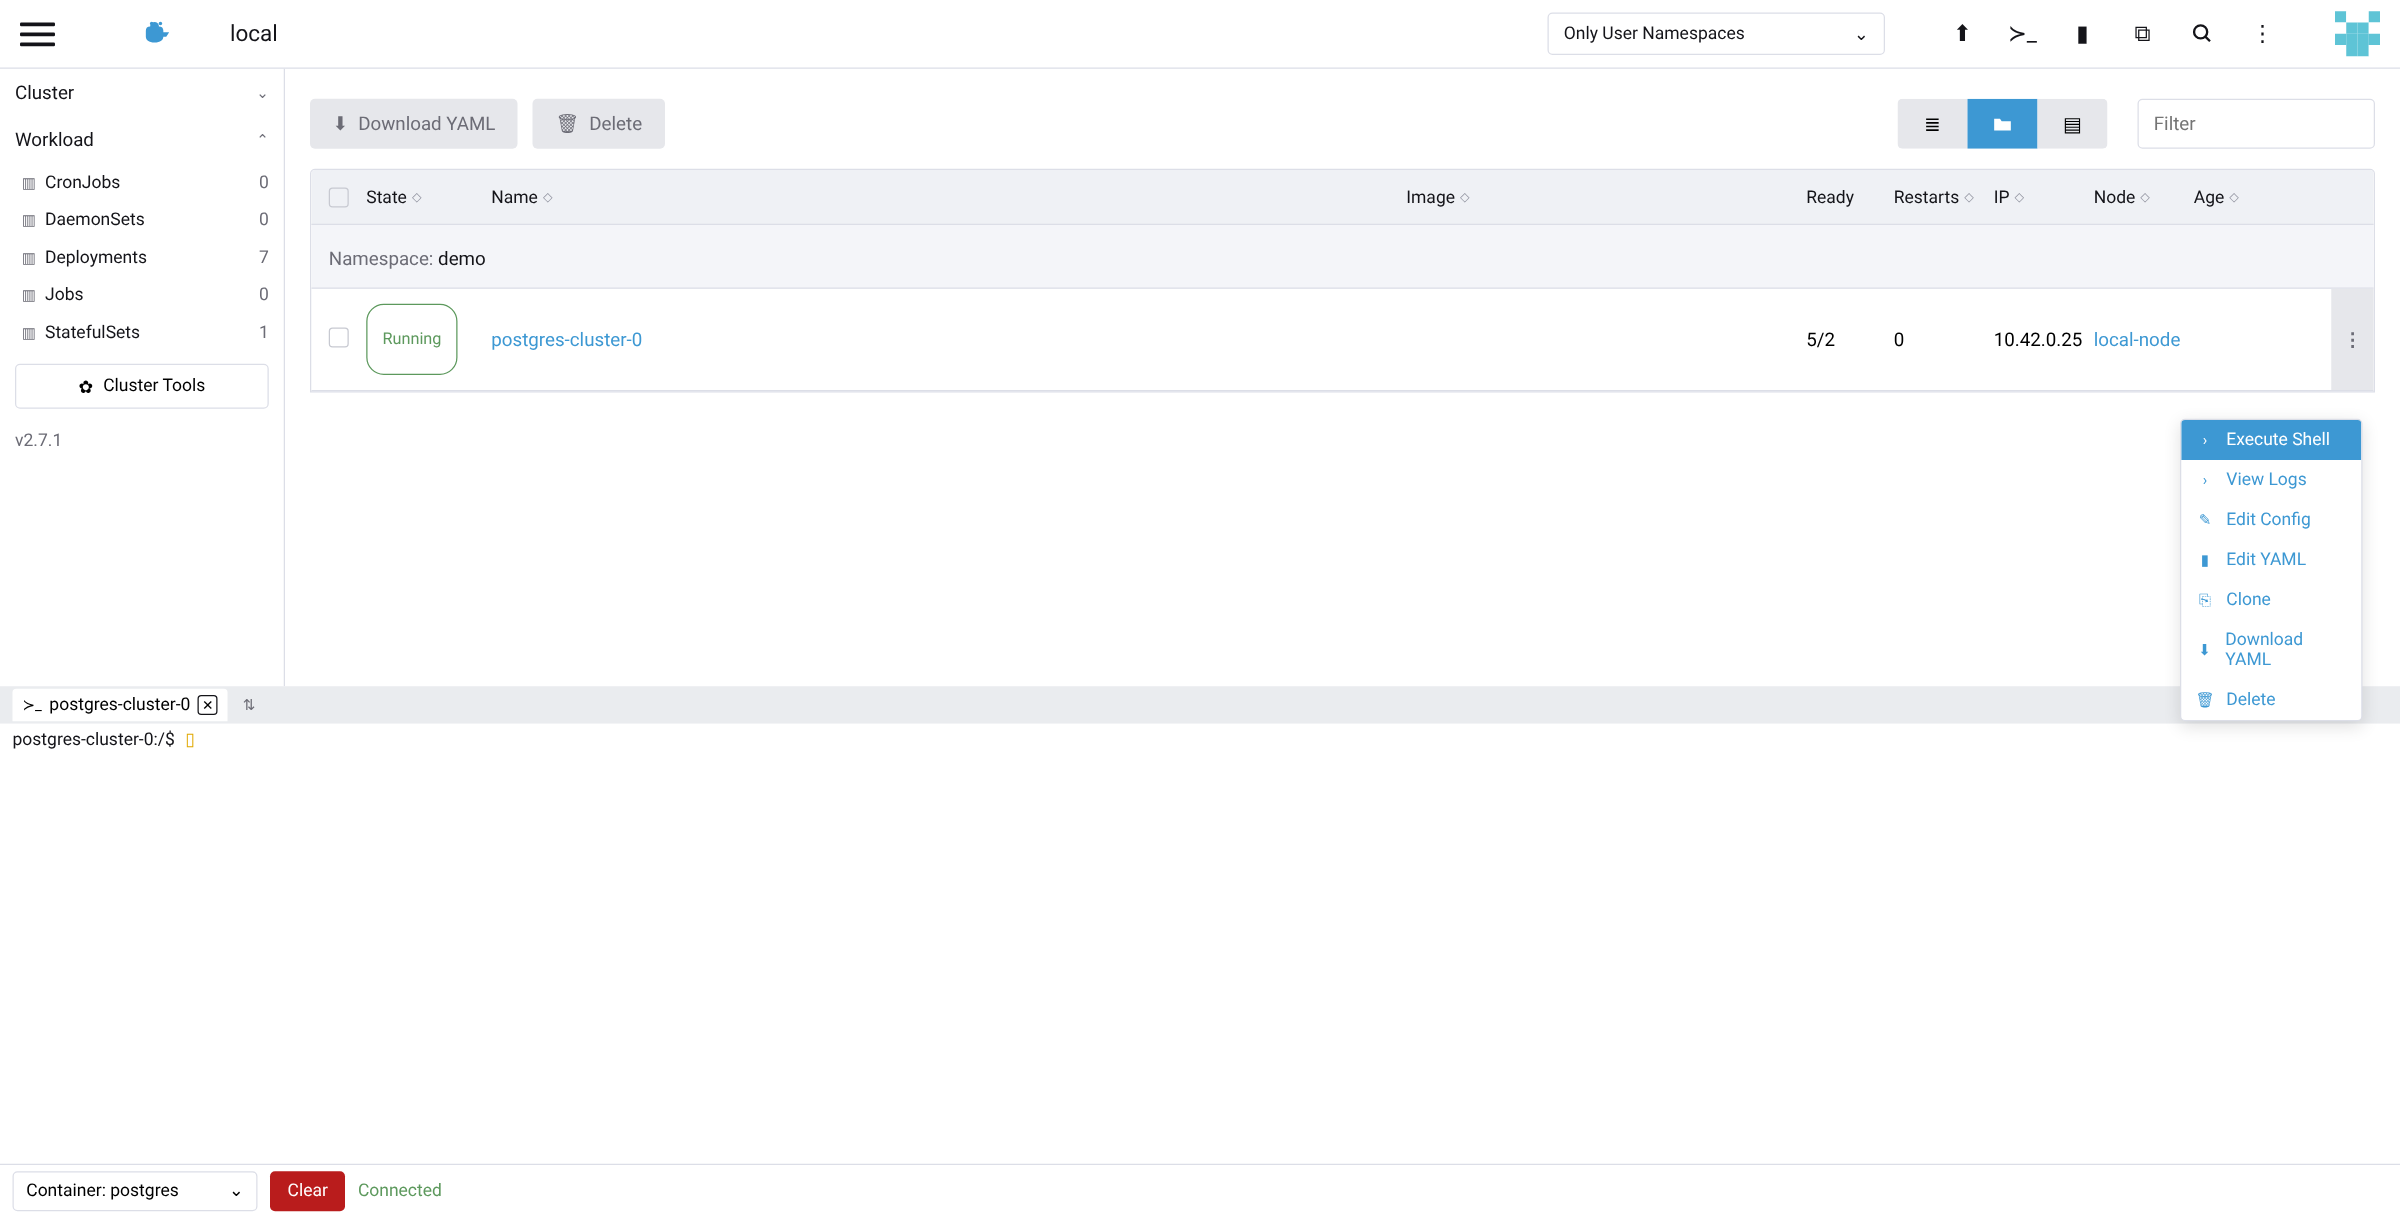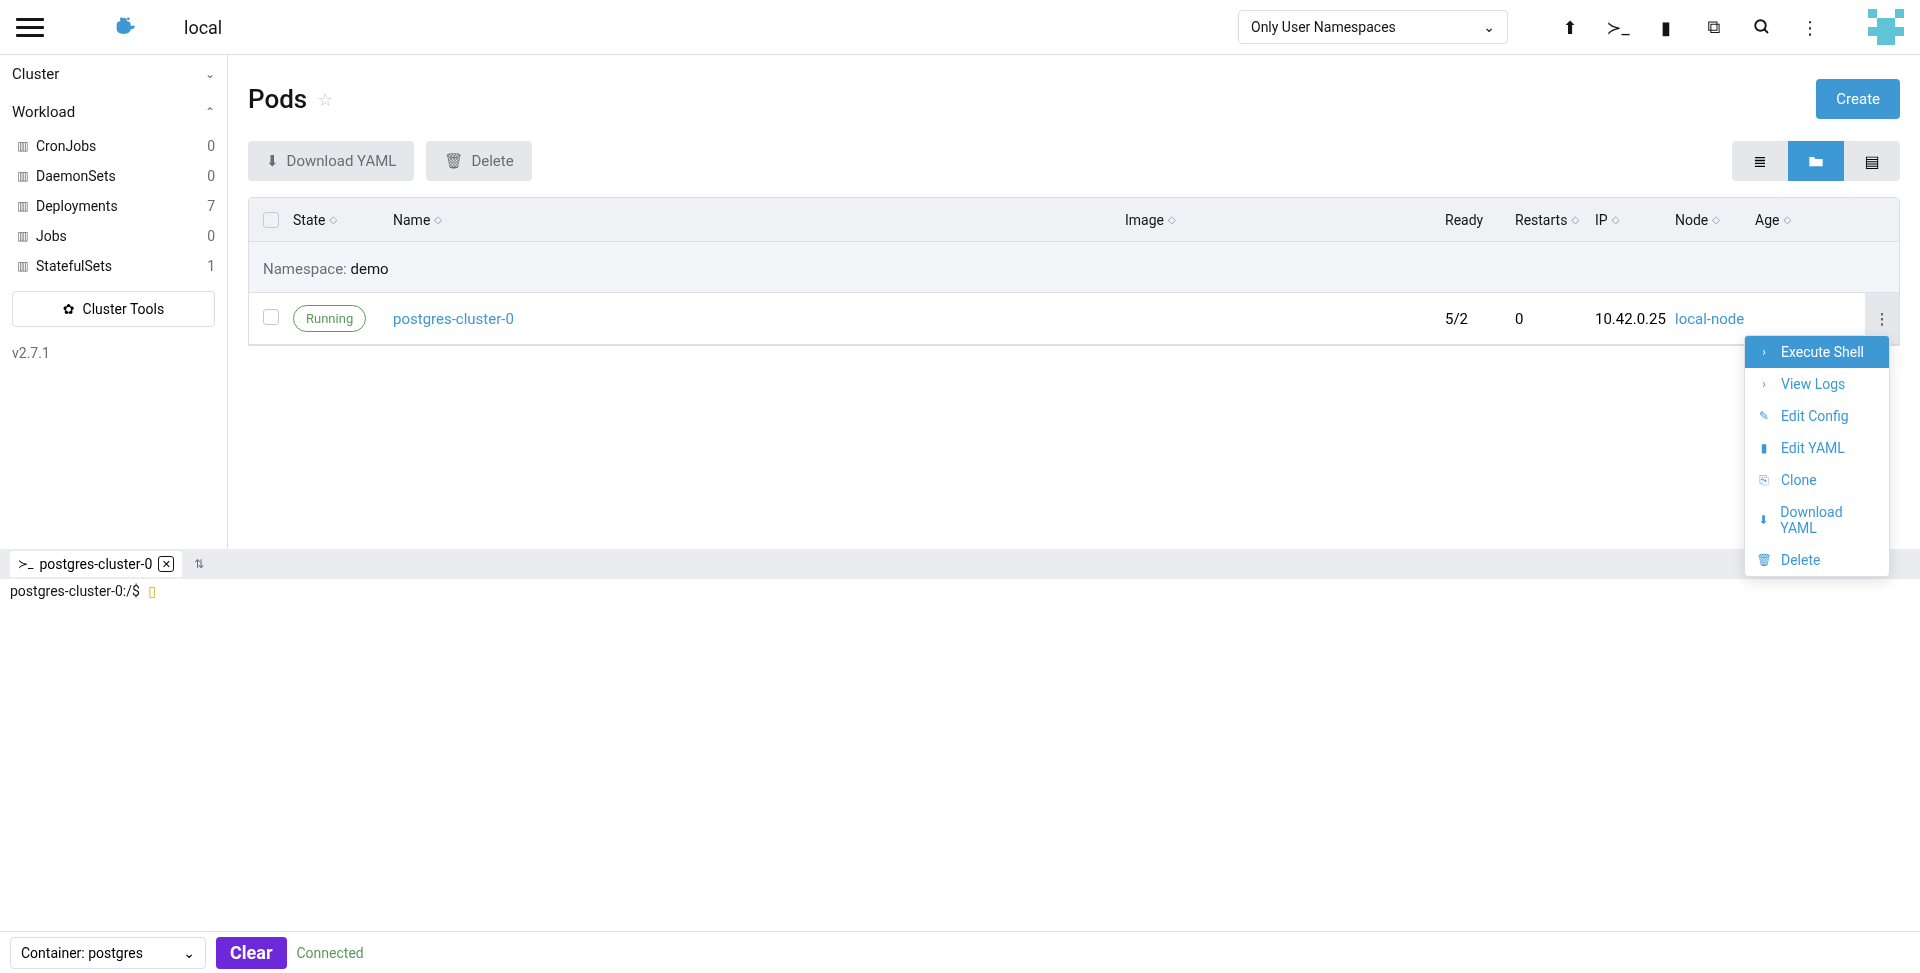--- a/index.html
+++ b/index.html
@@ -66,21 +66,21 @@
 .col-ready { width: 70px; }
 .col-restarts { width: 80px; }
 .col-ip { width: 80px; }
 .col-node { width: 80px; }
 .col-age { width: 130px; }
 
 .ns-row { background: #f4f5f9; padding: 18px 14px 14px 14px; font-size: 15px; color: #6c6c76; border-bottom: 1px solid #dcdee7; }
 .ns-row .name { color: #141419; }
 
 .row { display: flex; align-items: center; padding: 12px 14px; font-size: 15px; border-bottom: 1px solid #dcdee7; position: relative; }
-.status-badge { display: inline-block; padding: 5px 12px; border: 1px solid #5d995d; border-radius: 14px; font-size: 13px; color: #5d995d; }
+.status-badge { display: inline-block; padding: 20px 12px; border: 1px solid #5d995d; border-radius: 14px; font-size: 13px; color: #5d995d; }
 .row .link { color: #3d98d3; cursor: pointer; }
 .row .img-text { font-size: 15px; color: #141419; }
 .row .img-more { font-size: 12px; color: #6c6c76; }
 .row-menu-btn { position: absolute; right: 0; top: 0; bottom: 0; width: 34px; background: #e6e7eb; display: flex; align-items: center; justify-content: center; cursor: pointer; color: #6c6c76; font-weight: bold; }
 
 
 .action-menu { position: absolute; right: 30px; top: 335px; width: 146px; background: #fff; border: 1px solid #dcdee7; border-radius: 4px; box-shadow: 0 4px 14px rgba(0,0,0,.12); z-index: 50; overflow: hidden; }
 .action-menu .item { display: flex; align-items: center; gap: 10px; padding: 8px 12px; font-size: 14px; color: #3d98d3; cursor: pointer; }
 .action-menu .item .ic { width: 14px; display: inline-flex; justify-content: center; font-size: 12px; }
 .action-menu .item.active { background: #3d98d3; color: #fff; }
@@ -90,21 +90,21 @@
 .term-tabs { height: 30px; background: #eaecef; display: flex; align-items: center; padding: 0 10px; gap: 6px; }
 .term-tab { background: #fff; height: 26px; display: flex; align-items: center; gap: 6px; padding: 0 8px; border-radius: 3px 3px 0 0; font-size: 14px; }
 .term-tab .icn { font-size: 12px; }
 .term-tab .close { border: 1px solid #141419; border-radius: 3px; width: 16px; height: 16px; display: flex; align-items: center; justify-content: center; font-size: 11px; cursor: pointer; }
 .term-tabs .updown { margin-left: 6px; font-size: 12px; color: #6c6c76; cursor: pointer; }
 .term-body { flex: 1; background: #fff; padding: 4px 10px; font-family: "Menlo", "Consolas", monospace; font-size: 14px; color: #141419; }
 .term-body .prompt { color: #141419; }
 .term-body .cursor { color: #e0a800; }
 .term-footer { height: 42px; border-top: 1px solid #dcdee7; display: flex; align-items: center; padding: 0 10px; gap: 10px; }
 .container-select { width: 196px; height: 32px; border: 1px solid #dcdee7; border-radius: 4px; display: flex; align-items: center; justify-content: space-between; padding: 0 10px; font-size: 14px; cursor: pointer; }
-.clear-btn { height: 32px; padding: 0 14px; background: #6d28d9; color: #fff; border: none; border-radius: 4px; font-size: 18px; cursor: pointer; font-weight: bold; }
+.clear-btn { height: 32px; padding: 0 14px; background: #b91c1c; color: #fff; border: none; border-radius: 4px; font-size: 14px; cursor: pointer; }
 .conn-status { font-size: 14px; color: #5d995d; }
 
 .checkbox { width:16px; height:16px; border:1px solid #c7c9d1; border-radius:3px; display:inline-block; }
 </style>
 </head>
 <body>
 
 <div class="header">
   <div class="hamburger">
       <span></span>
@@ -211,46 +211,40 @@
     </div>
     <button class="cluster-tools-btn">
       <span>✿</span>
       <span>Cluster Tools</span>
     </button>
     <div class="version">v2.7.1</div>
   </div>
 
   <div class="main">
     <div class="main-top">
-      <div class="title-row">
-        <div class="title">
-          <span>Pods</span>
-          <span class="star">☆</span>
-        </div>
-        <button class="create-btn">Create</button>
-      </div>
       <div class="actions-row">
         <button class="action-btn">
           <span>⬇</span>
           <span>Download YAML</span>
         </button>
         <button class="action-btn">
           <span>🗑</span>
           <span>Delete</span>
         </button>
         <div class="actions-spacer"></div>
         <div class="view-toggle">
           <button>≣</button>
           <button class="active">
             <svg width="16" height="14" viewBox="0 0 24 20" fill="currentColor">
                 <path d="M2 4h7l2 3h11v11H2z"></path>
               </svg>
           </button>
           <button>▤</button>
         </div>
+        <input class="filter-input" placeholder="Filter" style="">
       </div>
 
       <div class="table">
         <div class="thead">
           <div class="th col-check">
               <span class="checkbox"></span>
             </div>
           <div class="th col-state">
               <span>State</span>
               <span class="sort">◇</span>

